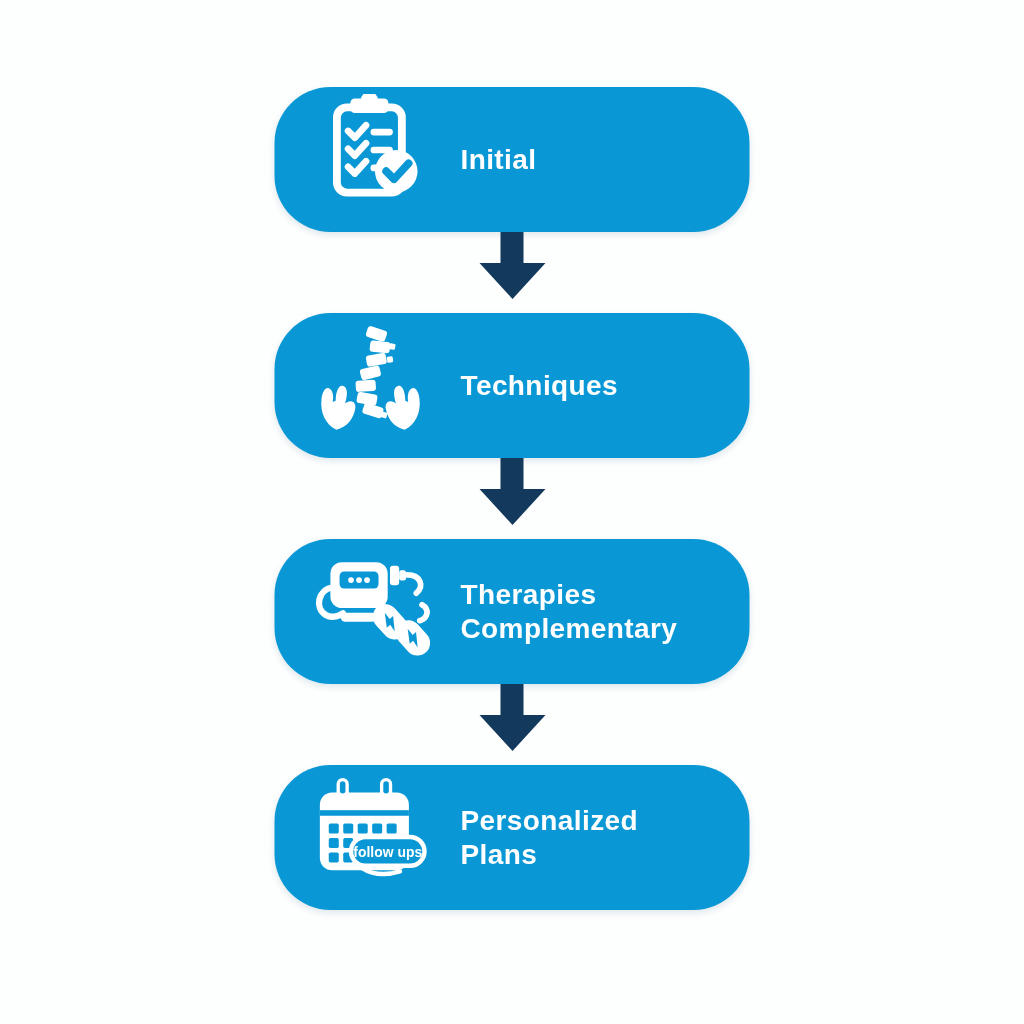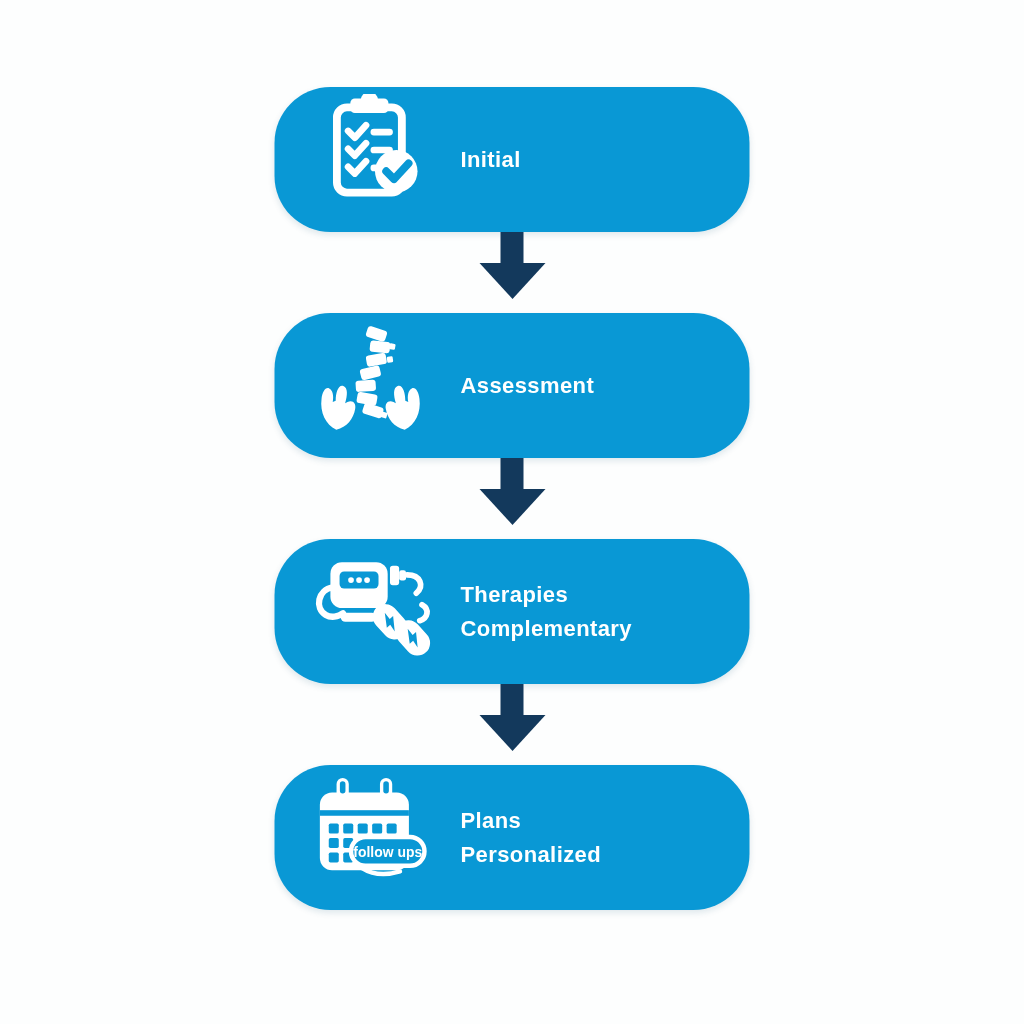--- a/index.html
+++ b/index.html
@@ -38,21 +38,21 @@
     width: 132px;
     height: 132px;
     flex: none;
     display: flex;
     align-items: flex-start;
     justify-content: center;
   }
   .step-label {
     margin-left: 24px;
     color: #ffffff;
-    font-size: 22px;
+    font-size: 28px;
     line-height: 34px;
     font-weight: 700;
     letter-spacing: 0.4px;
   }
   .arrow {
     height: 81px;
     display: flex;
     flex-direction: column;
     align-items: center;
     justify-content: flex-start;
@@ -119,21 +119,21 @@
           <rect x="43.5" y="72" width="17" height="9.5" rx="2.5" transform="rotate(18 52 77)"></rect>
           <rect x="66" y="20" width="5" height="5" rx="1" transform="rotate(10 68.5 22.5)"></rect>
           <rect x="64" y="31" width="5" height="5" rx="1" transform="rotate(-8 66.5 33.5)"></rect>
           <rect x="59" y="78" width="5" height="5" rx="1" transform="rotate(16 61.5 80.5)"></rect>
         </g>
         <path d="M21 93 C12 89 7 78 8.5 67 C9 61 12 56.5 15 58 C18 59.5 19 64 18 69.5 L20.5 68.5 C20.5 61 23 54.5 27 56 C31 57.5 30.5 64 28.5 70.5 L30.5 69.5 C35 67.5 38 70.5 37 75.5 C35.5 84 30 91 21 93 Z" fill="#ffffff"></path>
         <path d="M21 93 C12 89 7 78 8.5 67 C9 61 12 56.5 15 58 C18 59.5 19 64 18 69.5 L20.5 68.5 C20.5 61 23 54.5 27 56 C31 57.5 30.5 64 28.5 70.5 L30.5 69.5 C35 67.5 38 70.5 37 75.5 C35.5 84 30 91 21 93 Z" fill="#ffffff" transform="translate(100,0) scale(-1,1)"></path>
       </svg>
     </div>
     <div class="step-label">
-      <div>Assessment</div>
+      <div>Techniques</div>
     </div>
   </div>
 
   <div class="arrow">
     <div class="stem"></div>
     <div class="head"></div>
   </div>
 
   <div class="step-box">
     <div class="icon-cell">
@@ -185,18 +185,18 @@
           <rect x="33" y="59" width="9" height="9" rx="1.5"></rect>
           <rect x="20" y="72" width="9" height="9" rx="1.5"></rect>
           <rect x="33" y="72" width="9" height="9" rx="1.5"></rect>
         </g>
         <path d="M50 86 q14 9 34 3" stroke="#ffffff" stroke-width="4" fill="none" stroke-linecap="round"></path>
         <rect x="40" y="58" width="66" height="26" rx="13" fill="#0998d5" stroke="#ffffff" stroke-width="4"></rect>
         <text class="badge-text" x="73" y="76" text-anchor="middle" font-size="12.5" fill="#ffffff">follow ups</text>
       </svg>
     </div>
     <div class="step-label">
+      <div>Personalized</div>
       <div>Plans</div>
-      <div>Personalized</div>
     </div>
   </div>
 
 </div>
 
 </body></html>

